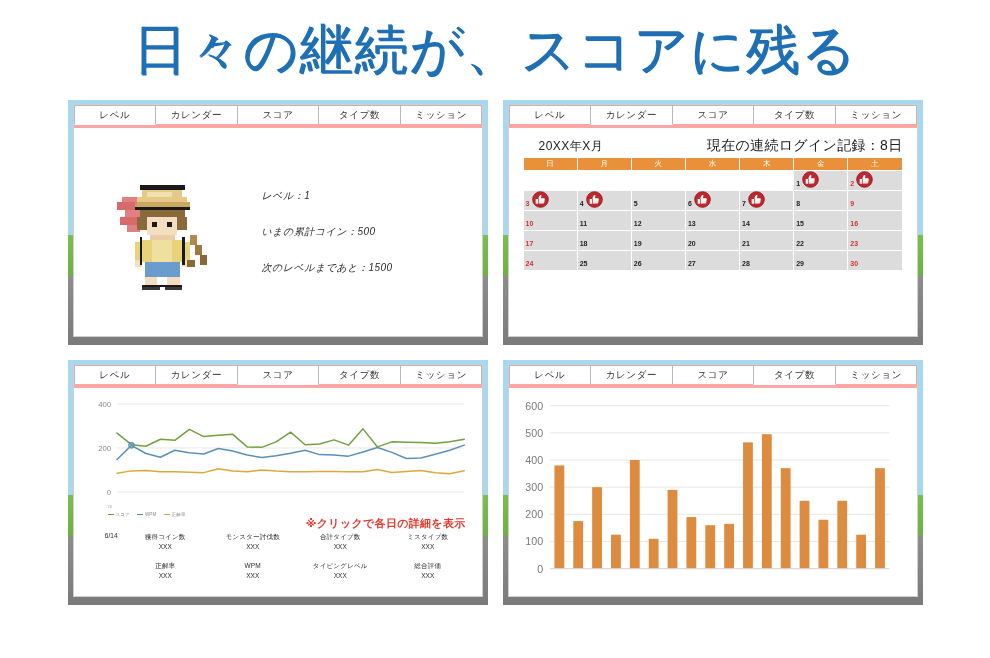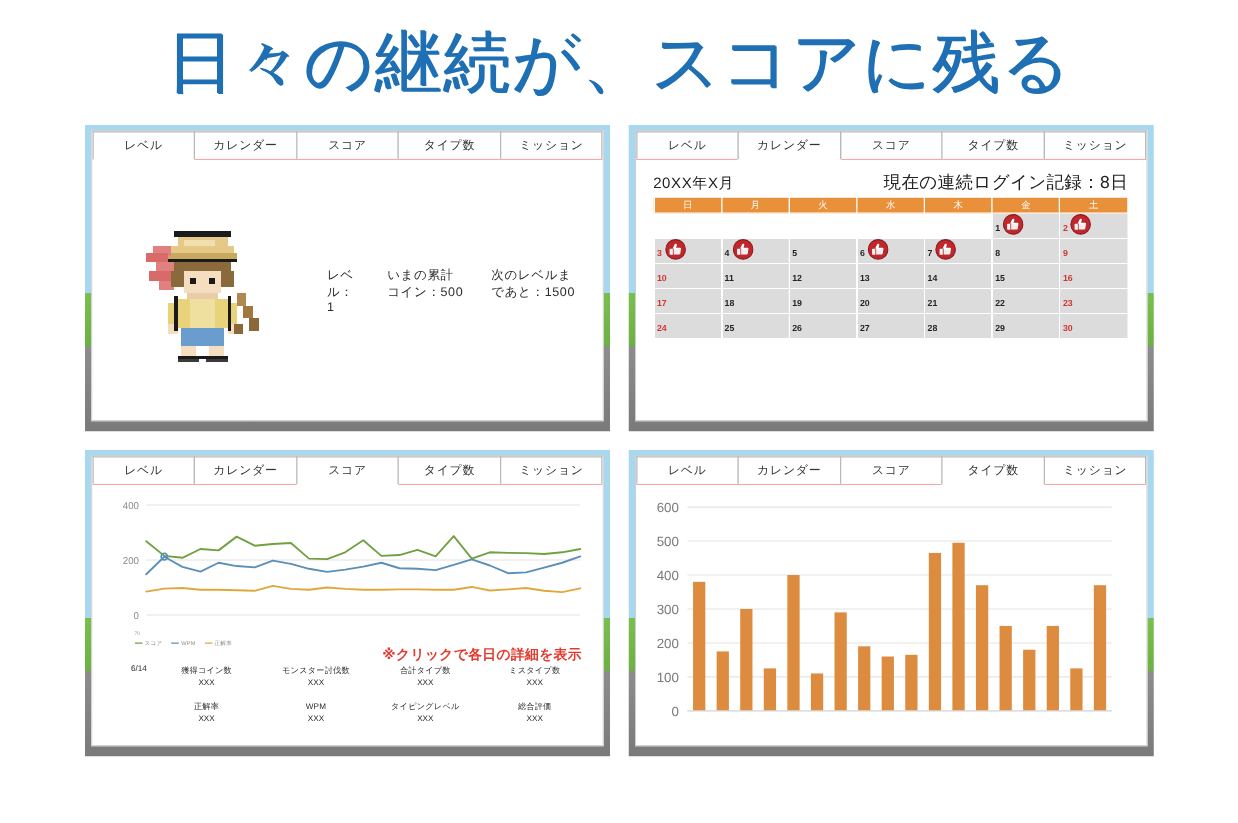--- a/index.html
+++ b/index.html
@@ -53,21 +53,21 @@
     background: #ffffff;
     border: 1px solid #cfcfcf;
     display: flex; flex-direction: column;
   }
 
   
   .tabs {
     display: flex;
     height: 23px;
     flex: 0 0 auto;
-    border-bottom: 1px solid #fca5a5;
+    border-bottom: 4px solid #fca5a5;
     background: #ffffff;
   }
   .tab {
     flex: 1 1 0;
     border: 1px solid #b9b9b9;
     border-bottom: none;
     margin-right: -1px;
     background: #ffffff;
     display: flex; align-items: center; justify-content: center;
     font-size: 9.5px;
@@ -100,32 +100,34 @@
   .avatar {
     width: 110px; height: 120px;
     position: relative;
     flex: 0 0 110px;
     margin-left: 20px;
   }
   .avatar svg { display: block; }
   .level-stats {
     flex: 1 1 auto;
     padding-left: 40px;
-    display: flex; 
+    display: flex; flex-direction: column;
     gap: 22px;
     font-size: 10px;
     color: #2b2b2b;
     letter-spacing: 0.5px;
+    font-style: italic;
   }
 
   
   .cal-head {
     display: flex; align-items: baseline;
     justify-content: space-between;
     padding: 9px 14px 2px 14px;
+    margin-left: 16px;
   }
   .cal-month { font-size: 12px; color: #222; letter-spacing: 0.5px; }
   .cal-streak { font-size: 14px; color: #222; letter-spacing: 0.3px; }
   .cal-table {
     width: calc(100% - 28px);
     margin: 0 14px;
     border-collapse: collapse;
     table-layout: fixed;
   }
   .cal-table th {

